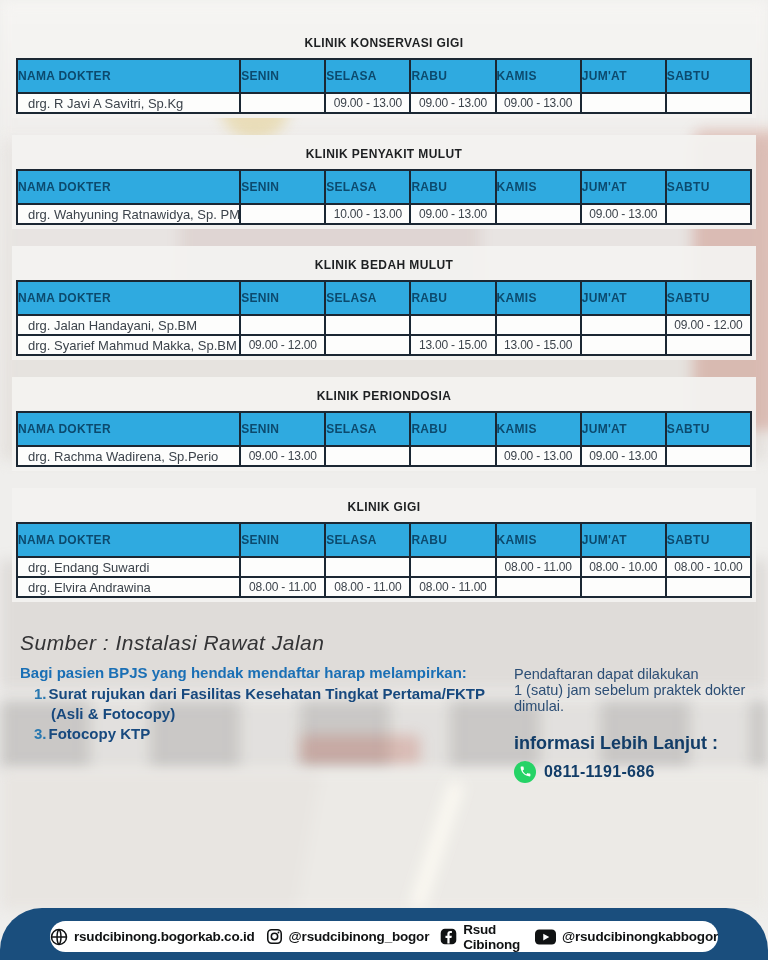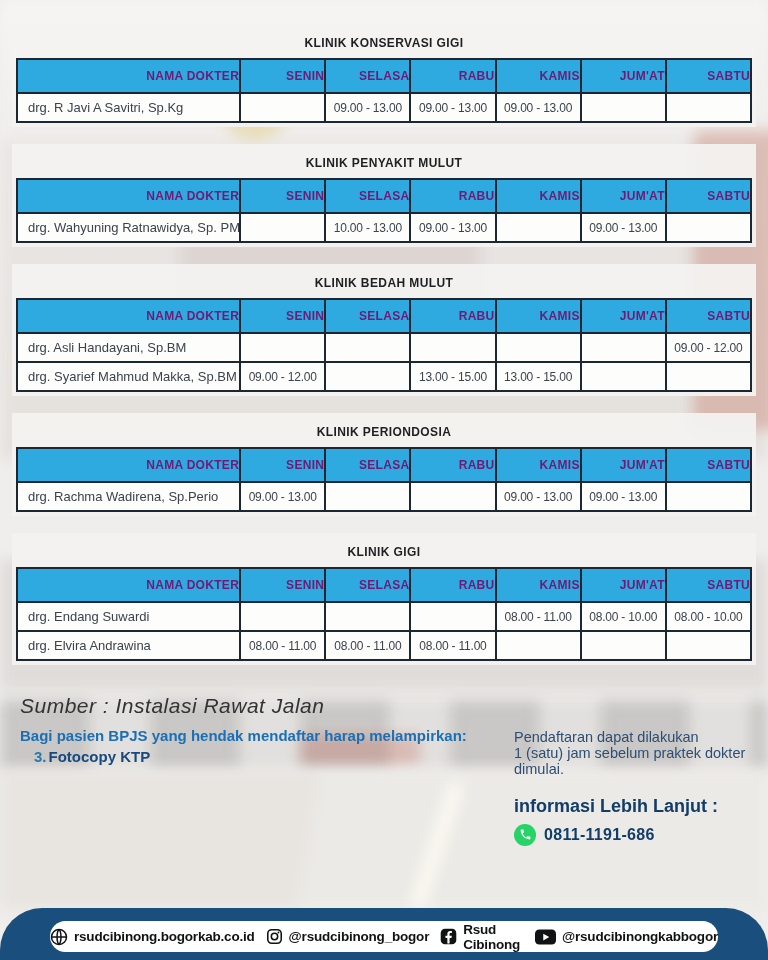--- a/index.html
+++ b/index.html
@@ -33,27 +33,27 @@
     background:rgba(243,242,240,.94);
     padding:4px;
   }
   .block-title {
     height:30px; line-height:30px; text-align:center;
     font-size:12px; font-weight:bold; color:#1e2022; letter-spacing:.4px;
   }
   table { width:100%; border-collapse:collapse; table-layout:fixed; }
   th, td { border:2px solid #1b2733; white-space:nowrap; overflow:hidden; }
   th {
-    background:#2FAAE0; color:#701a75;
+    background:#2FAAE0; color:#0c4a6e;
     height:34px; font-size:12px; font-weight:bold; letter-spacing:.3px;
-    text-align:right;
+    text-align:left;
   }
   td {
     background:#fdfdfc; color:#3c434b;
-    height:29px; font-size:12px; text-align:center; letter-spacing:-.2px;
+    height:20px; font-size:12px; text-align:center; letter-spacing:-.2px;
   }
   td.doctor { text-align:left; padding-left:10px; font-size:13px; letter-spacing:0; }
 
   
   .footer { padding:12px 14px 0 20px; position:relative; }
   .sumber {
     font-style:italic; font-size:21px; color:#333335; letter-spacing:.5px;
   }
   .footer-cols { display:flex; margin-top:9px; }
   .footer-left { flex:1; }
@@ -195,21 +195,21 @@
               <th>SENIN</th>
               <th>SELASA</th>
               <th>RABU</th>
               <th>KAMIS</th>
               <th>JUM'AT</th>
               <th>SABTU</th>
             </tr>
           </thead>
           <tbody>
             <tr>
-              <td class="doctor">drg. Asli Handayani, Sp.BM</td>
+              <td class="doctor">drg. Jalan Handayani, Sp.BM</td>
               <td></td>
               <td></td>
               <td></td>
               <td></td>
               <td></td>
               <td>09.00 - 12.00</td>
             </tr>
             <tr>
               <td class="doctor">drg. Syarief Mahmud Makka, Sp.BM</td>
               <td>09.00 - 12.00</td>
@@ -304,20 +304,21 @@
         </table>
       </div>
     </div>
 
   <div class="footer">
     <div class="sumber">Sumber : Instalasi Rawat Jalan</div>
     <div class="footer-cols">
       <div class="footer-left">
         <div class="bpjs-intro">Bagi pasien BPJS yang hendak mendaftar harap melampirkan:</div>
         <ol class="bpjs-list" id="bpjs-list">
+            <li><span class="item-number">1.</span><span class="item-text">Surat rujukan dari Fasilitas Kesehatan Tingkat Pertama/FKTP</span><div class="item-line2">(Asli &amp; Fotocopy)</div></li>
             <li><span class="item-number">3.</span><span class="item-text">Fotocopy KTP</span></li>
           </ol>
       </div>
       <div class="footer-right">
         <div class="reg-note" id="reg-note">
             <div>Pendaftaran dapat dilakukan</div>
             <div>1 (satu) jam sebelum praktek dokter</div>
             <div>dimulai.</div>
           </div>
         <div class="info-label">informasi Lebih Lanjut :</div>

